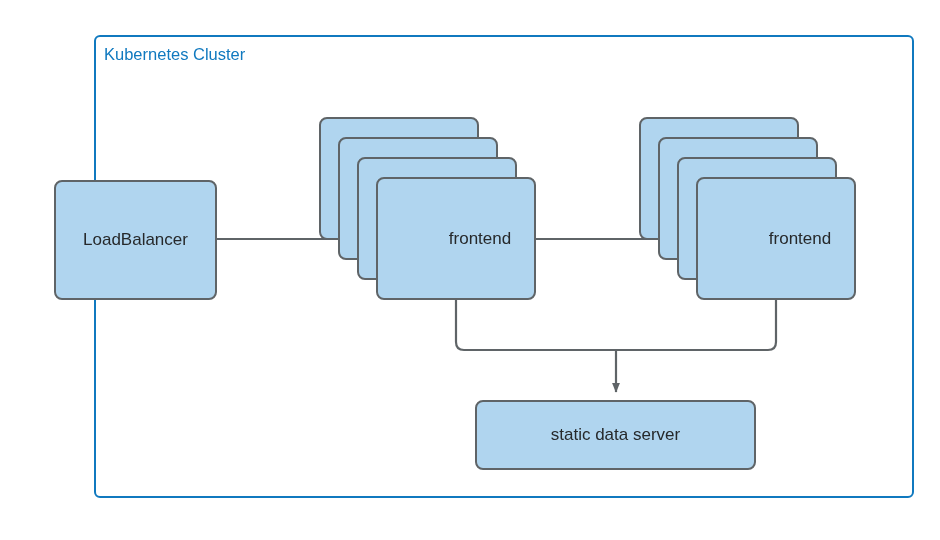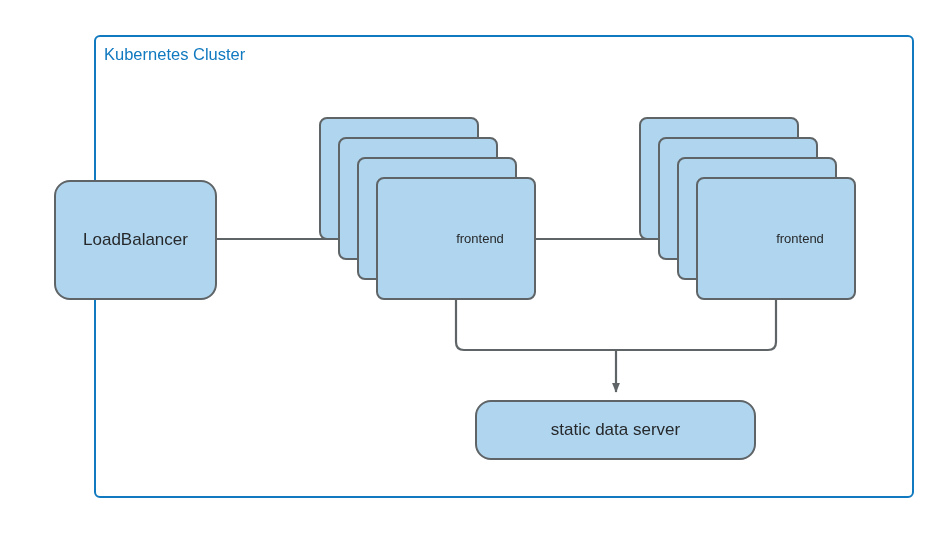--- a/index.html
+++ b/index.html
@@ -39,21 +39,21 @@
     color: #1079bf;
     white-space: nowrap;
     line-height: 20px;
   }
   
   .node {
     position: absolute;
     box-sizing: border-box;
     background: #b0d5ef;
     border: 2.2px solid #5f6467;
-    border-radius: 16px;
+    border-radius: 8px;
     display: flex;
     align-items: center;
     justify-content: center;
     color: #26292b;
     font-size: 17px;
     line-height: 20px;
     white-space: nowrap;
   }
   
   .stack {
@@ -72,21 +72,21 @@
   }
   .stack .card.c0 { left: 0px;  top: 0px;  }
   .stack .card.c1 { left: 19px; top: 20px; }
   .stack .card.c2 { left: 38px; top: 40px; }
   .stack .card.c3 {
     left: 57px; top: 60px;
     display: flex;
     align-items: center;
     justify-content: center;
     color: #26292b;
-    font-size: 13px;
+    font-size: 17px;
     line-height: 20px;
     white-space: nowrap;
     padding-left: 48px;
   }
   
   #edges {
     position: absolute;
     left: 0;
     top: 0;
     width: 940px;
@@ -135,17 +135,17 @@
 
   <div class="stack" style="left:623px; top:117px;">
     <div class="card c0"></div>
     <div class="card c1"></div>
     <div class="card c2"></div>
     <div class="card c3">
       <span>frontend</span>
     </div>
   </div>
 
-  <div class="node" style="left:459px; top:400px; width:281px; height:60px;text-align:right;">
+  <div class="node" style="left:459px; top:400px; width:281px; height:70px;text-align:right;">
     <span>static data server</span>
   </div>
 
 </div>
 
 </body></html>

